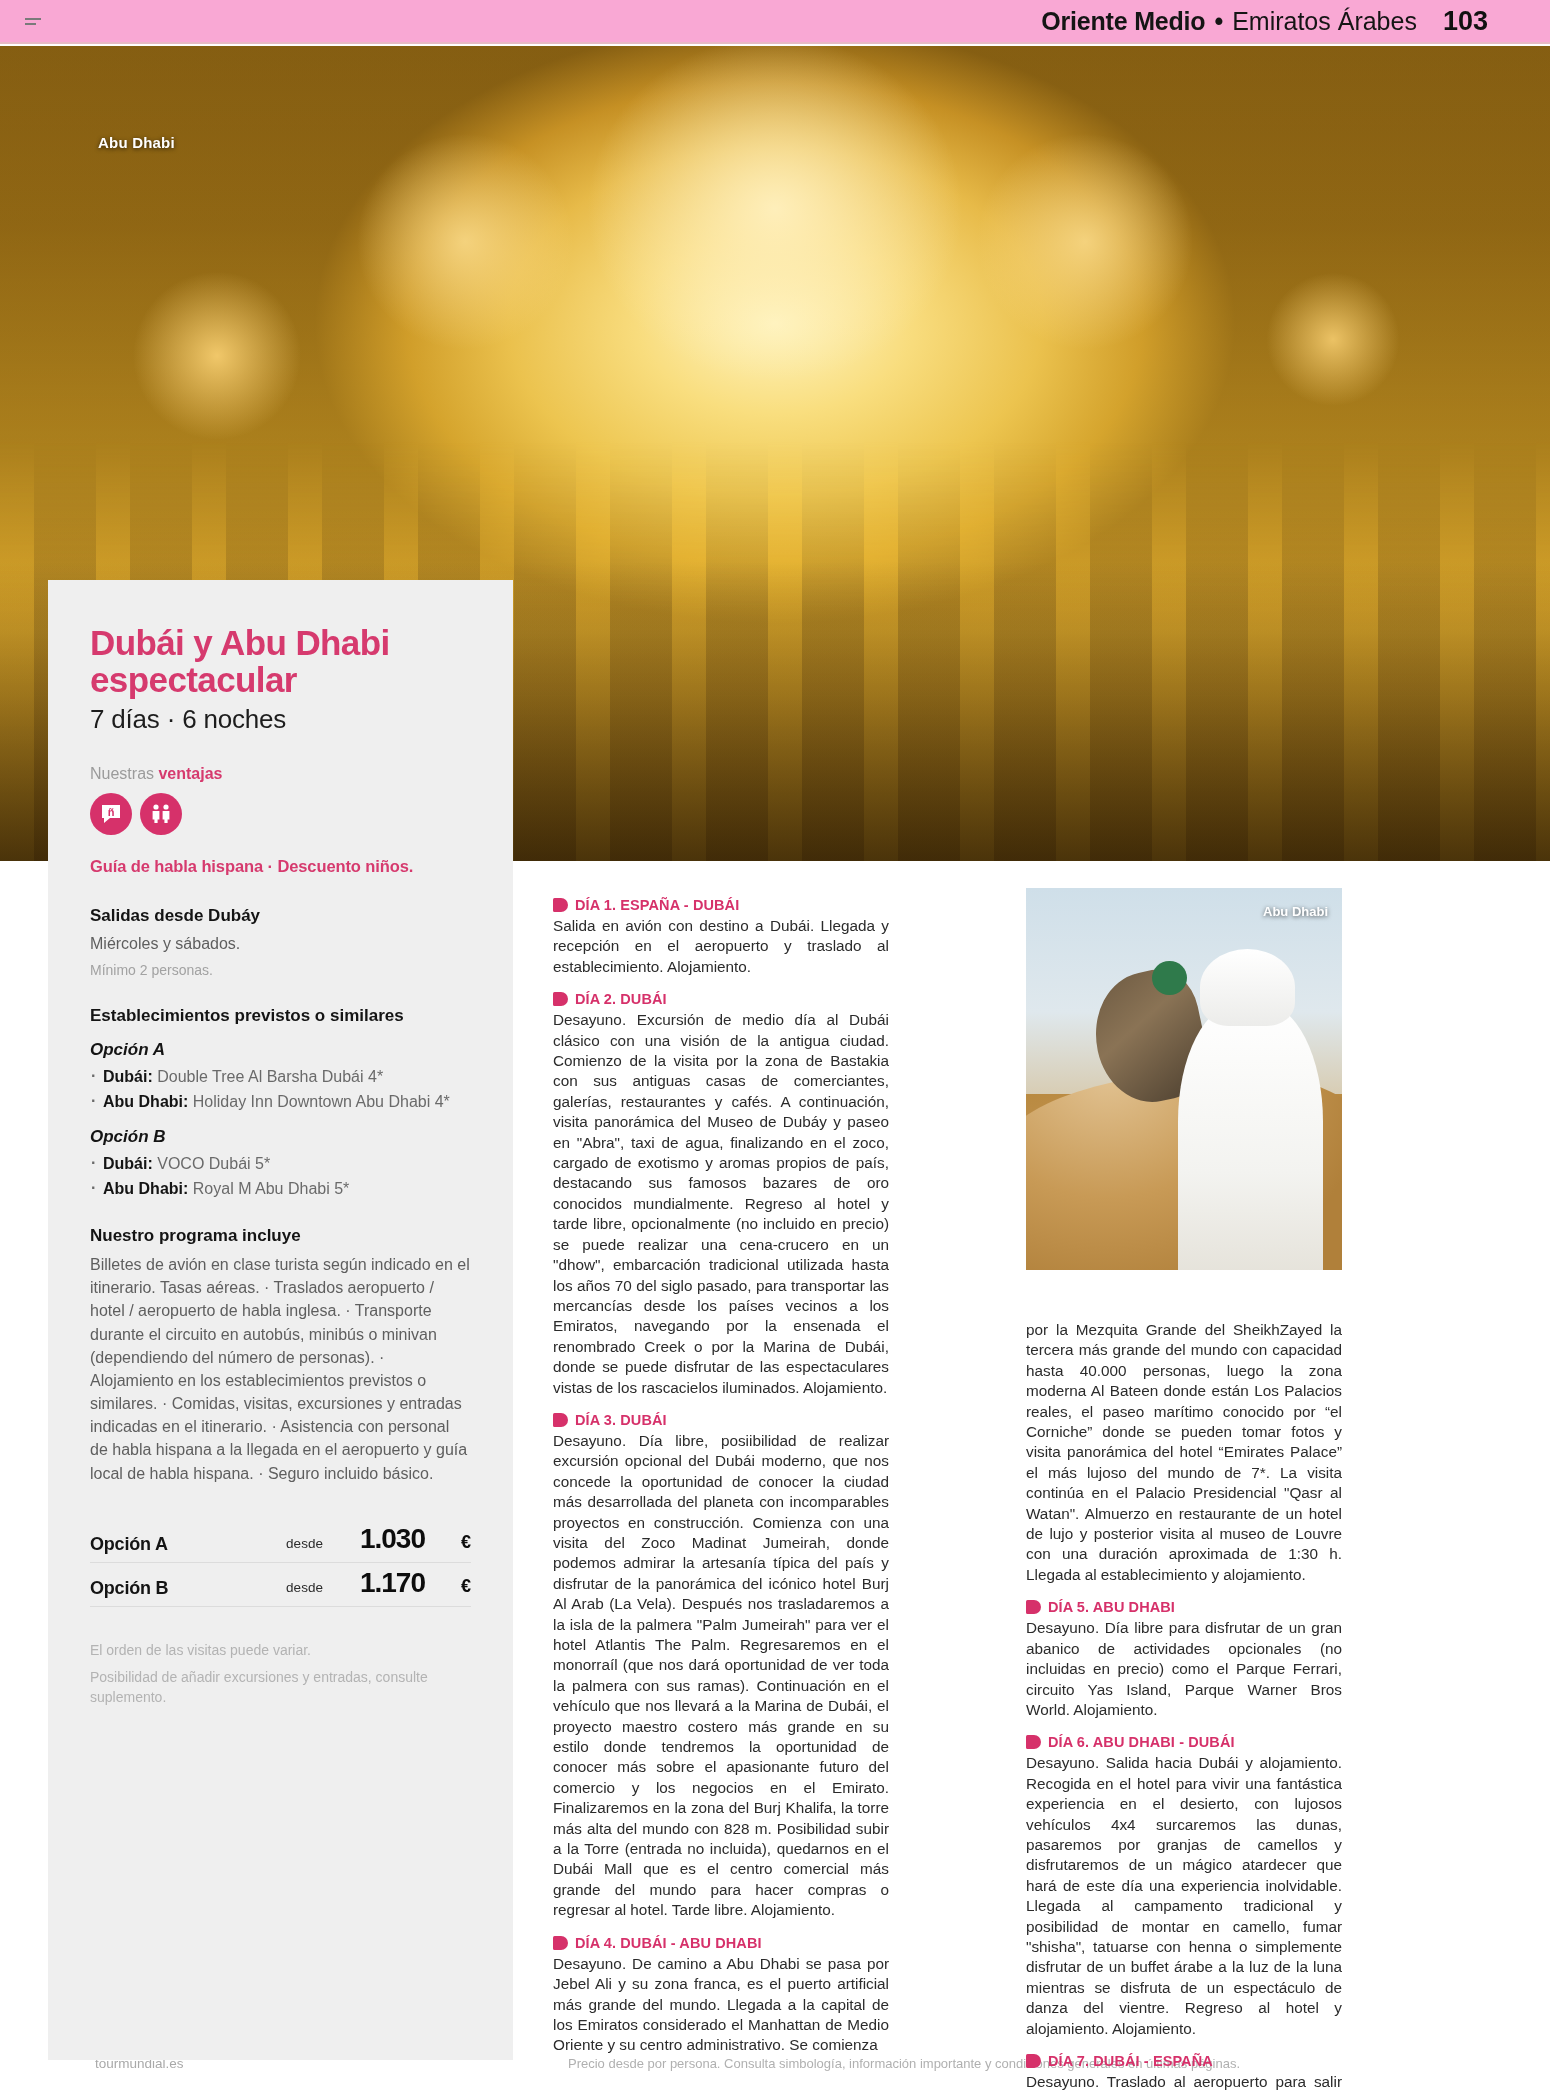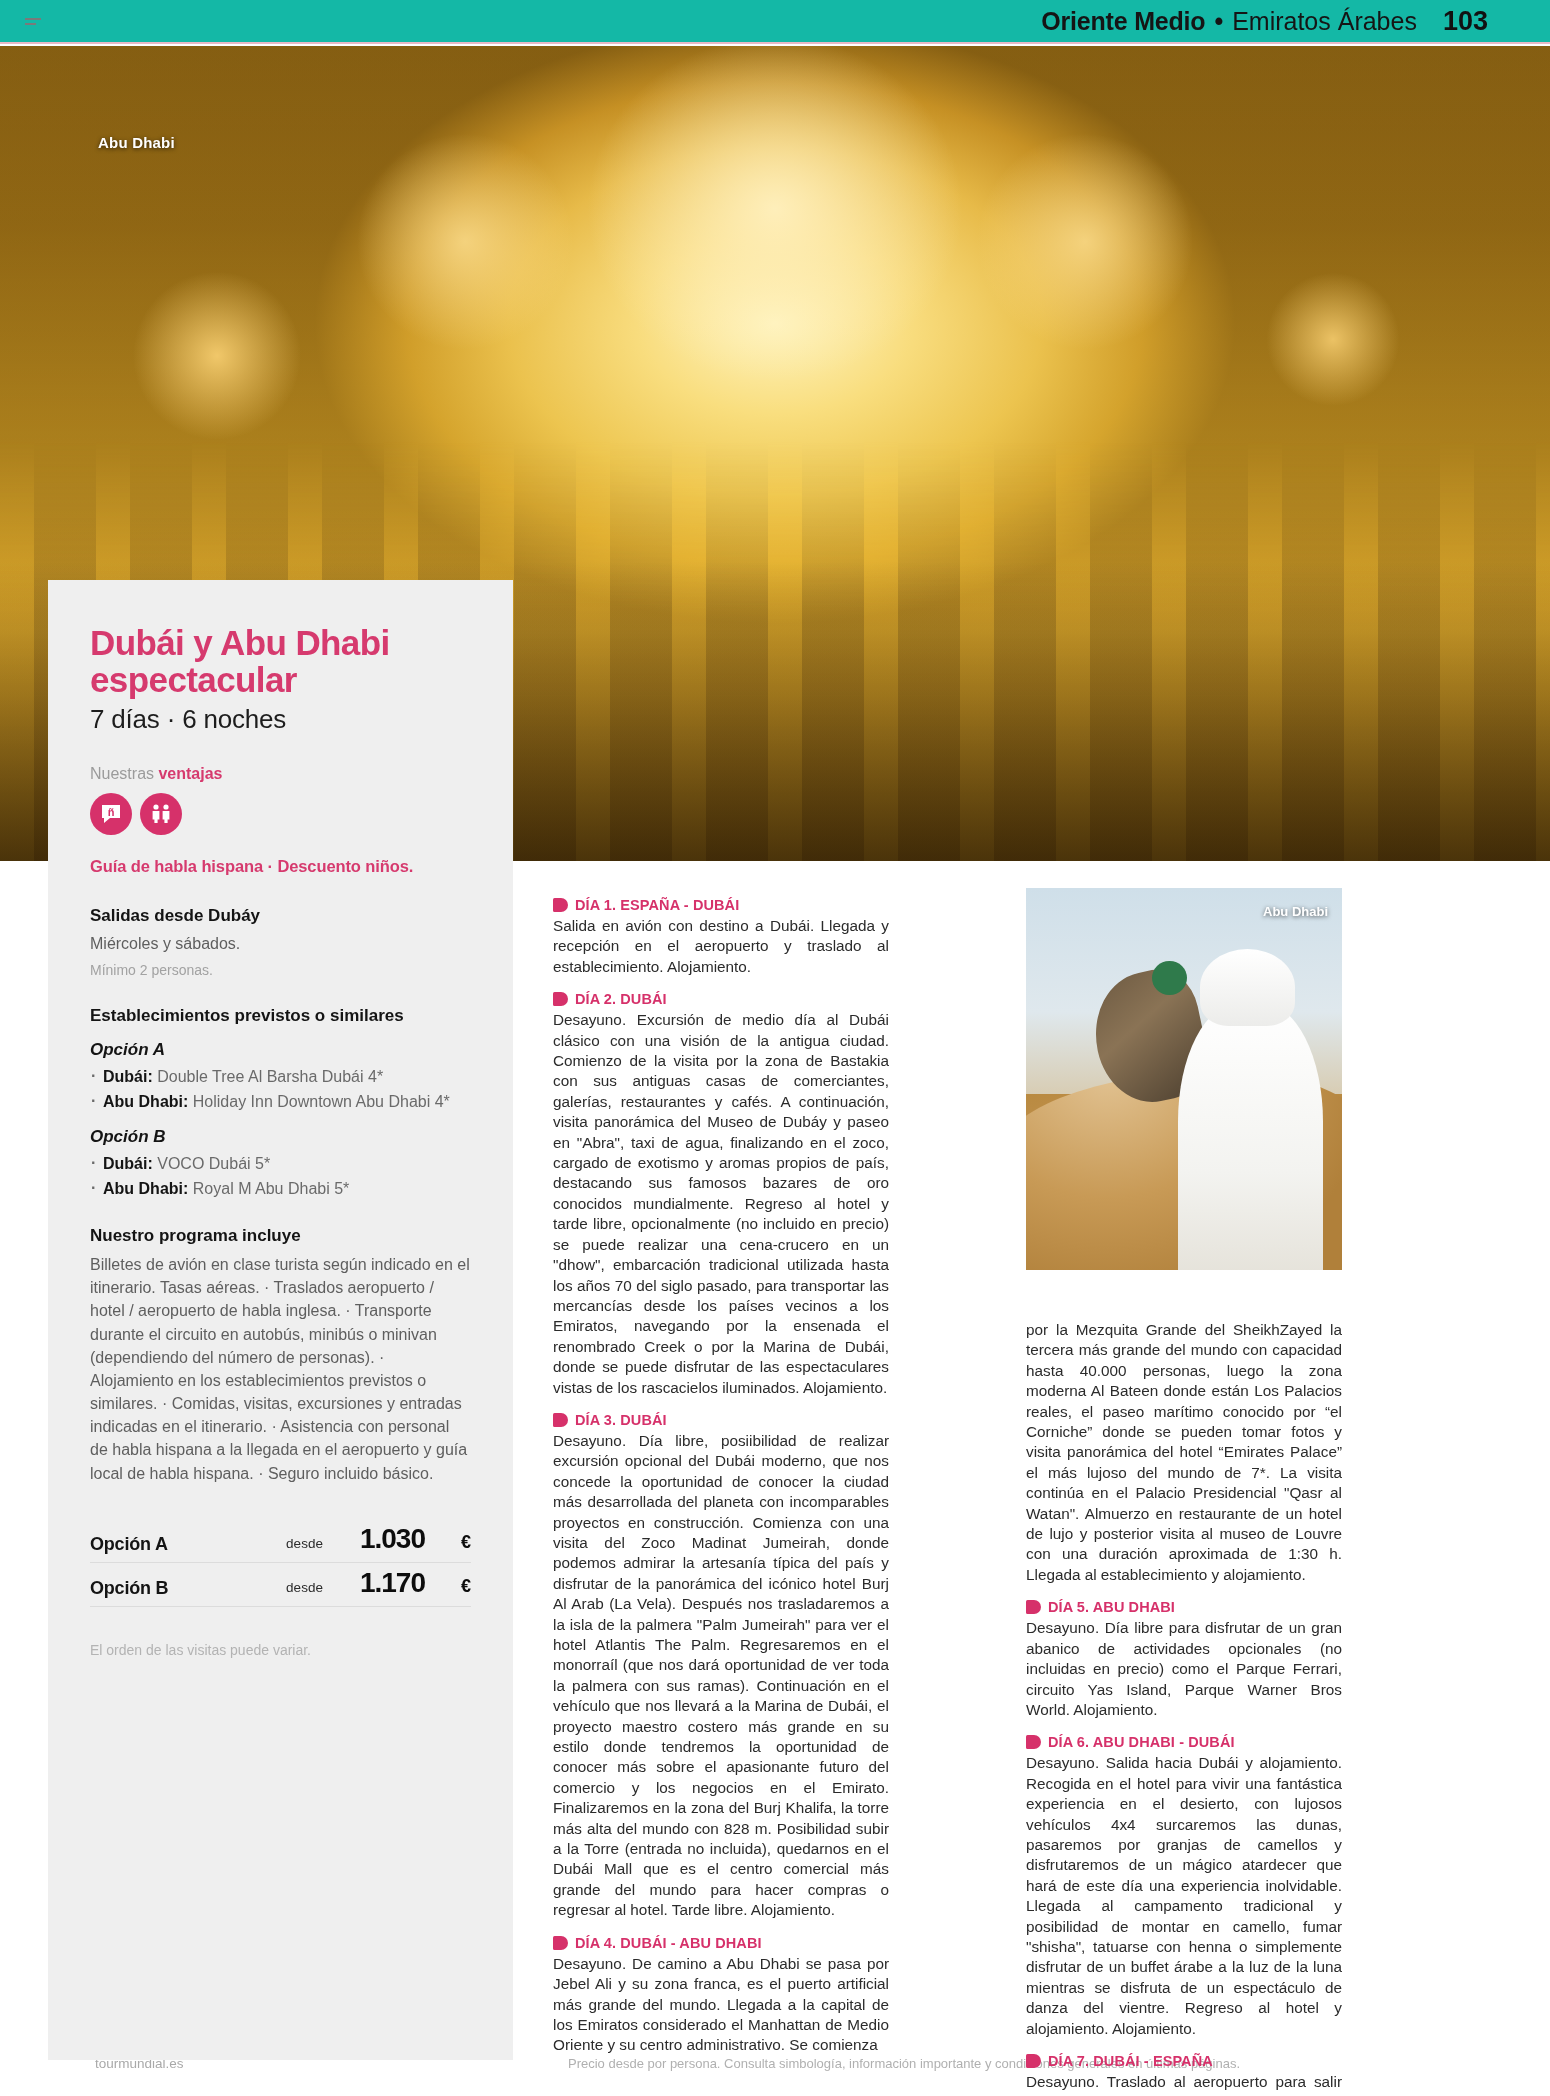--- a/index.html
+++ b/index.html
@@ -11,21 +11,21 @@
     overflow:hidden;
     position:relative;
   }
 
   
   .page-header {
     position:absolute; top:0; left:0; width:1550px; height:44px;
     display:flex; align-items:center; justify-content:flex-end;
     box-sizing:border-box; padding-right:62px;
     border-bottom:2px solid #e8b9c6;
-    background:#14b8a6;
+    background:#f9a8d4;
   }
   .header-title { font-size:25px; font-weight:bold; letter-spacing:-.2px; color:#151515; }
   .header-dot { margin:0 9px; color:#151515; font-size:25px; font-weight:bold; }
   .header-sub { font-size:25px; font-weight:400; color:#151515; }
   .header-page { font-size:27px; font-weight:bold; margin-left:26px; color:#111; }
   .hamburger {
     position:absolute; left:25px; top:18px; width:16px; height:12px;
   }
   .hamburger i { display:block; height:2px; background:#7a7a7a; margin-bottom:3px; }
   .hamburger i:nth-child(2){ width:11px; }
@@ -267,20 +267,21 @@
       <span class="price-val">
         <span class="price-from">desde</span>
           <span class="price-num">1.170</span>
           <span class="price-cur">€</span>
       </span>
     </div>
   </div>
 
   <div class="foot-note">
     <p>El orden de las visitas puede variar.</p>
+    <p>Posibilidad de añadir excursiones y entradas, consulte suplemento.</p>
   </div>
 </div>
 
 <div class="col-mid">
   <div class="day-h">
     <span class="flagicon"></span>
     <span>DÍA 1. ESPAÑA - DUBÁI</span>
   </div>
   <p class="day-p">Salida en avión con destino a Dubái. Llegada y recepción en el aeropuerto y traslado al establecimiento. Alojamiento.</p>
 

